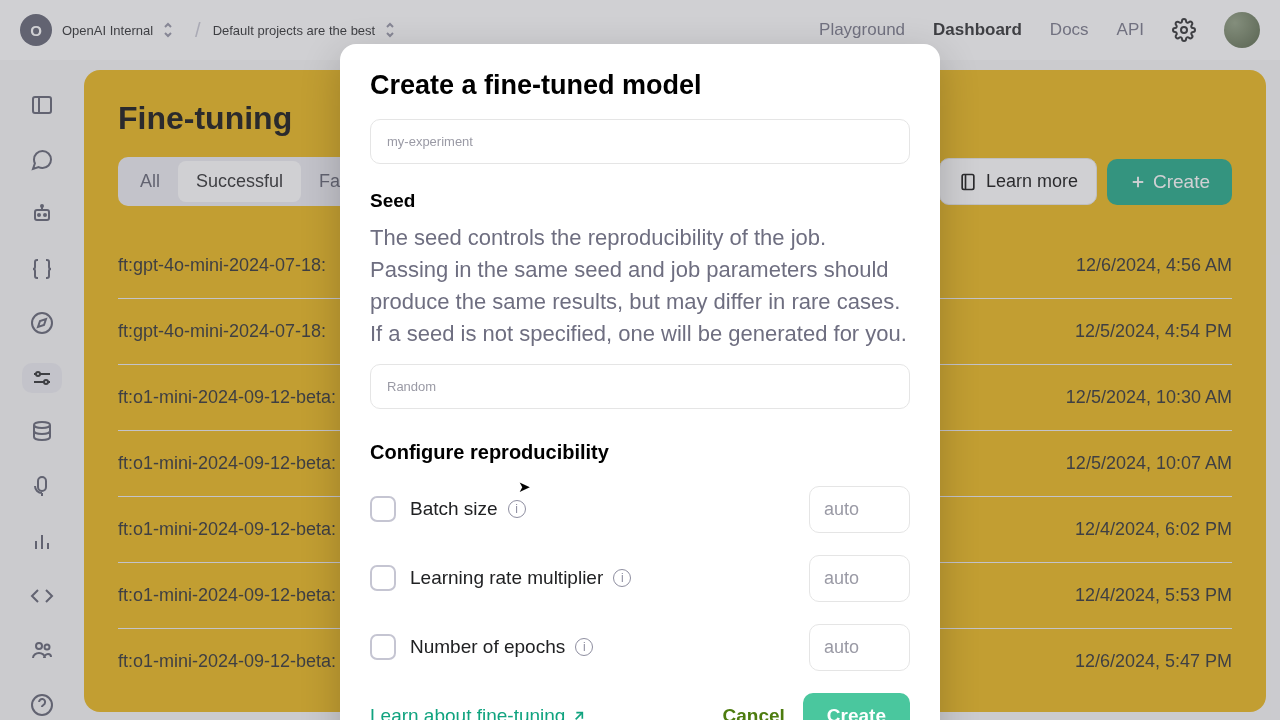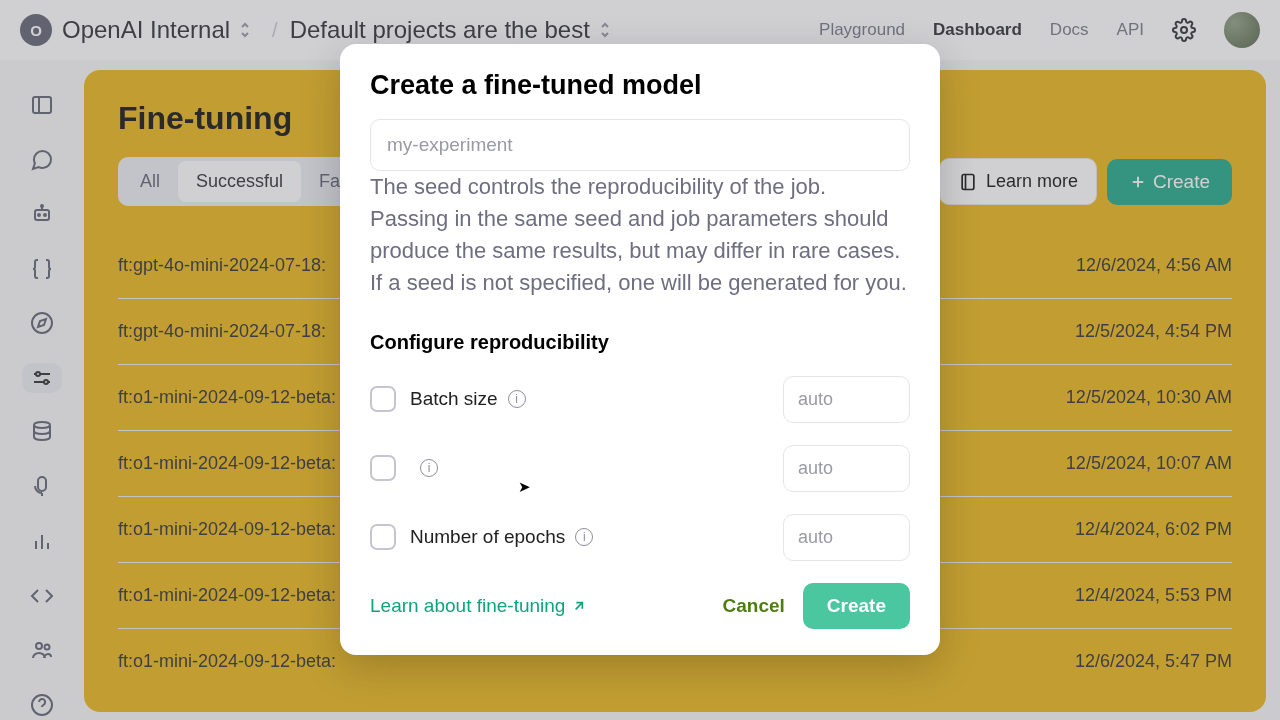--- a/index.html
+++ b/index.html
@@ -1,21 +1,21 @@
 <!DOCTYPE html>
 <html><head>
 <meta charset="utf-8">
 <style>
 * { box-sizing: border-box; margin: 0; padding: 0; }
 body { font-family: -apple-system, BlinkMacSystemFont, "Segoe UI", Helvetica, Arial, sans-serif; background: #f7f7f8; width: 1280px; height: 720px; overflow: hidden; position: relative; }
 
 
 .topbar { height: 60px; display: flex; align-items: center; padding: 0 20px; background: #fff; }
 .org-badge { width: 32px; height: 32px; border-radius: 50%; background: #565869; color: #fff; display: flex; align-items: center; justify-content: center; font-weight: 600; margin-right: 10px; font-size: 15px; }
-.org-name { font-size: 24px; color: #202123; font-weight: 500; }
+.org-name { font-size: 13px; color: #202123; font-weight: 500; }
 .chev { margin: 0 8px; color: #8e8ea0; }
 .slash { margin: 0 12px; color: #c5c5d2; font-size: 20px; }
 .topbar-right { margin-left: auto; display: flex; align-items: center; gap: 28px; }
 .topbar-link { color: #6e6e80; font-size: 17px; cursor: pointer; }
 .topbar-link.active { color: #202123; font-weight: 600; }
 .gear { color: #202123; cursor: pointer; }
 .avatar { width: 36px; height: 36px; border-radius: 50%; background: radial-gradient(circle at 30% 30%, #8a9a7a, #4a5a3a); }
 
 
 .leftrail { position: absolute; left: 0; top: 60px; width: 84px; height: calc(100% - 60px); display: flex; flex-direction: column; align-items: center; padding-top: 30px; gap: 24px; }
@@ -36,30 +36,30 @@
 .row:first-of-type { border-top: none; }
 .row-name { color: #202123; font-weight: 500; }
 .row-date { color: #202123; }
 
 
 .overlay { position: absolute; inset: 0; background: rgba(120,120,130,0.35); }
 
 
 .modal { position: absolute; left: 340px; top: 44px; width: 600px; background: #fff; border-radius: 16px; box-shadow: 0 12px 40px rgba(0,0,0,0.2); padding: 26px 30px 26px; }
 .modal-title { font-size: 27px; font-weight: 700; margin-bottom: 18px; }
-.input { width: 100%; border: 1px solid #e5e5e5; border-radius: 10px; padding: 14px 16px; font-size: 19px; color: #202123; }
+.input { width: 100%; border: 1px solid #e5e5e5; border-radius: 10px; padding: 14px 16px; font-size: 13px; color: #202123; }
 .input::placeholder { color: #9a9aa5; }
 .section-label { font-size: 19px; font-weight: 600; margin-top: 26px; margin-bottom: 10px; }
 .help { font-size: 22px; color: #6e6e80; line-height: 1.45; margin-bottom: 14px; }
 .hp-title { font-size: 20px; font-weight: 600; margin: 32px 0 22px; }
 .hp-row { display: flex; align-items: center; margin-bottom: 22px; }
 .chk { width: 26px; height: 26px; border: 2px solid #c5c5d2; border-radius: 7px; margin-right: 14px; cursor: pointer; flex-shrink: 0; }
 .hp-label { font-size: 19px; color: #202123; }
 .info { width: 18px; height: 18px; border: 1.5px solid #8e8ea0; border-radius: 50%; display: inline-flex; align-items: center; justify-content: center; font-size: 12px; color: #8e8ea0; margin-left: 10px; }
-.hp-input { margin-left: auto; width: 127px; border: 1px solid #e5e5e5; border-radius: 10px; padding: 12px 14px; font-size: 18px; }
+.hp-input { margin-left: auto; width: 101px; border: 1px solid #e5e5e5; border-radius: 10px; padding: 12px 14px; font-size: 18px; }
 .hp-input::placeholder { color: #9a9aa5; }
 .modal-footer { display: flex; align-items: center; margin-top: 22px; }
 .learn-link { color: #10a37f; font-size: 19px; font-weight: 500; cursor: pointer; display: flex; align-items: center; gap: 6px; text-align: right; }
 .footer-sp { flex: 1; }
 .btn-cancel { background: none; border: none; font-size: 19px; font-weight: 600; color: #4d7c0f; padding: 12px 18px; cursor: pointer; }
 .btn-create { background: #4ac79e; color: #fff; border: none; border-radius: 10px; padding: 12px 24px; font-size: 19px; font-weight: 600; cursor: pointer; }
 
 svg { display: block; }
 .cursor { position: absolute; left: 518px; top: 478px; font-size: 15px; pointer-events: none; }
 </style>
@@ -230,31 +230,34 @@
         <span class="row-name">ft:o1-mini-2024-09-12-beta:</span>
         <span class="row-date">12/6/2024, 5:47 PM</span>
       </div>
     </div>
 </div>
 
 <div class="overlay"></div>
 <div class="modal">
   <div class="modal-title">Create a fine-tuned model</div>
   <input class="input" placeholder="my-experiment" style="">
+  <div class="section-label">Seed</div>
   <div class="help">The seed controls the reproducibility of the job. Passing in the same seed and job parameters should produce the same results, but may differ in rare cases. If a seed is not specified, one will be generated for you.</div>
+  <input class="input" placeholder="Random" style="">
   <div class="hp-title">Configure reproducibility</div>
 
   <div class="hp-row">
     <div class="chk"></div>
     <span class="hp-label">Batch size</span>
     <span class="info">i</span>
     <input class="hp-input" placeholder="auto" style="">
   </div>
   <div class="hp-row">
     <div class="chk"></div>
+    <span class="hp-label">Learning rate multiplier</span>
     <span class="info">i</span>
     <input class="hp-input" placeholder="auto" style="">
   </div>
   <div class="hp-row">
     <div class="chk"></div>
     <span class="hp-label">Number of epochs</span>
     <span class="info">i</span>
     <input class="hp-input" placeholder="auto" style="">
   </div>
 

